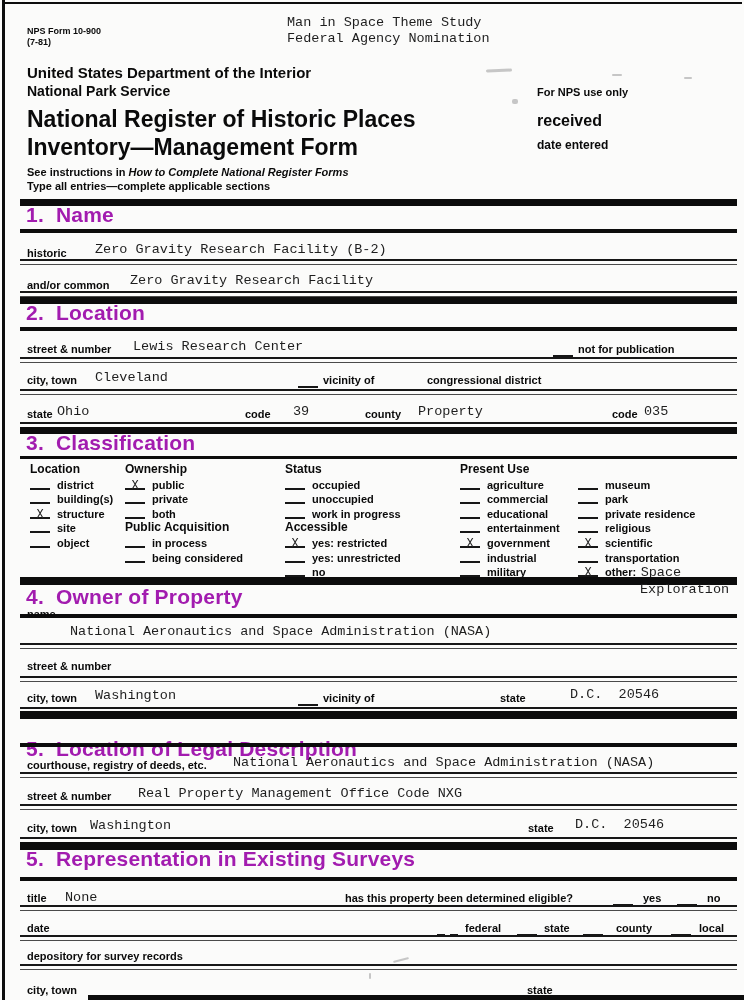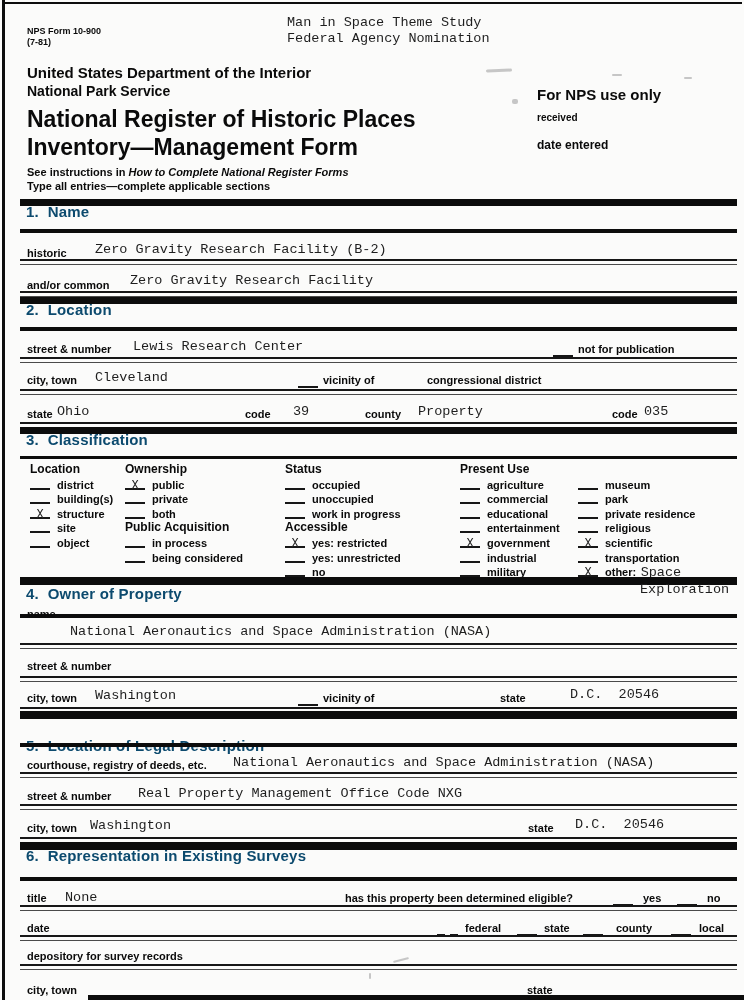--- a/index.html
+++ b/index.html
@@ -6,22 +6,22 @@
   .page {
     position:relative; width:744px; height:1000px; margin:0 auto;
     background:#fbfbfa; overflow:hidden;
     font-family:"Liberation Sans", sans-serif; color:#111;
   }
   .edge { position:absolute; background:#0d0d0d; }
   .lbl { position:absolute; font-weight:bold; font-size:11px; color:#0a0a0a; white-space:nowrap; }
   .tw { position:absolute; font-family:"Liberation Mono","DejaVu Sans Mono",monospace;
         font-size:13.5px; color:#1e1e1e; white-space:pre; }
   .bar { position:absolute; left:20px; width:717px; background:#0c0c0c; }
-  .heading { position:absolute; left:26px; font-weight:bold; font-size:15px;
-             color:#0c4a6e; white-space:pre; letter-spacing:.2px; }
+  .heading { position:absolute; left:26px; font-weight:bold; font-size:21px;
+             color:#a21caf; white-space:pre; letter-spacing:.2px; }
   .dline { position:absolute; left:20px; width:717px; height:3px;
            border-top:2px solid #171717; border-bottom:1px solid #4a4a4a; }
   .ablank { position:absolute; width:20px; height:12px; border-bottom:2px solid #171717;
             text-align:center; }
   .ablank.sm { width:8px; }
   .hdr-sm { font-weight:bold; font-size:9px; line-height:11px; }
   .ccol { position:absolute; top:462px; }
   .hrow { height:14.6px; line-height:14.6px; font-weight:bold; font-size:12px; color:#0a0a0a; white-space:nowrap; }
   .irow { height:14.6px; line-height:14.6px; white-space:nowrap; }
   .blank { display:inline-block; width:20px; height:11px; border-bottom:2px solid #171717;
@@ -49,22 +49,22 @@
 
   <div class="lbl" style="left:27px;top:64px;font-size:15px;">United States Department of the Interior</div>
   <div class="lbl" style="left:27px;top:83px;font-size:14px;">National Park Service</div>
 
   <div class="lbl" style="left:27px;top:106px;font-size:23px;">National Register of Historic Places</div>
   <div class="lbl" style="left:27px;top:134px;font-size:23px;">Inventory—Management Form</div>
 
   <div class="lbl" style="left:27px;top:166px;"><span>See instructions in </span><span class="italic">How to Complete National Register Forms</span></div>
   <div class="lbl" style="left:27px;top:180px;">Type all entries—complete applicable sections</div>
 
-  <div class="lbl" style="left:537px;top:86px;font-size:15px;">For NPS use only</div>
-  <div class="lbl" style="left:537px;top:112px;font-size:10px;">received</div>
+  <div class="lbl" style="left:537px;top:86px;font-size:11px;">For NPS use only</div>
+  <div class="lbl" style="left:537px;top:112px;font-size:16px;">received</div>
   <div class="lbl" style="left:537px;top:138px;font-size:12px;">date entered</div>
 
   <div class="artifact" style="left:486px;top:69px;width:26px;height:3px;transform:rotate(-2deg);"></div>
   <div class="artifact" style="left:612px;top:74px;width:10px;height:2px;"></div>
   <div class="artifact" style="left:684px;top:77px;width:8px;height:2px;"></div>
   <div class="artifact" style="left:512px;top:99px;width:6px;height:5px;"></div>
 
   <div class="bar" style="top:199px;height:7px;"></div>
   <div class="heading" style="top:203px;">1.  Name</div>
   <div class="bar" style="top:229px;height:4px;"></div>
@@ -192,21 +192,21 @@
   <div class="tw" style="left:138px;top:786px;">Real Property Management Office Code NXG</div>
   <div class="dline" style="top:804px;"></div>
 
   <div class="lbl" style="left:27px;top:822px;">city, town</div>
   <div class="tw" style="left:90px;top:818px;">Washington</div>
   <div class="lbl" style="left:528px;top:822px;">state</div>
   <div class="tw" style="left:575px;top:817px;">D.C.  20546</div>
   <div class="dline" style="top:837px;"></div>
 
   <div class="bar" style="top:842px;height:8px;"></div>
-  <div class="heading" style="top:847px;">6.  Representation in Existing Surveys</div>
+  <div class="heading" style="top:847px;">5.  Representation in Existing Surveys</div>
   <div class="bar" style="top:877px;height:4px;"></div>
 
   <div class="lbl" style="left:27px;top:892px;">title</div>
   <div class="tw" style="left:65px;top:890px;">None</div>
   <div class="lbl" style="left:345px;top:892px;">has this property been determined eligible?</div>
   <div class="ablank" style="left:613px;top:892px;"></div>
   <div class="lbl" style="left:643px;top:892px;">yes</div>
   <div class="ablank" style="left:677px;top:892px;"></div>
   <div class="lbl" style="left:707px;top:892px;">no</div>
   <div class="dline" style="top:905px;"></div>

